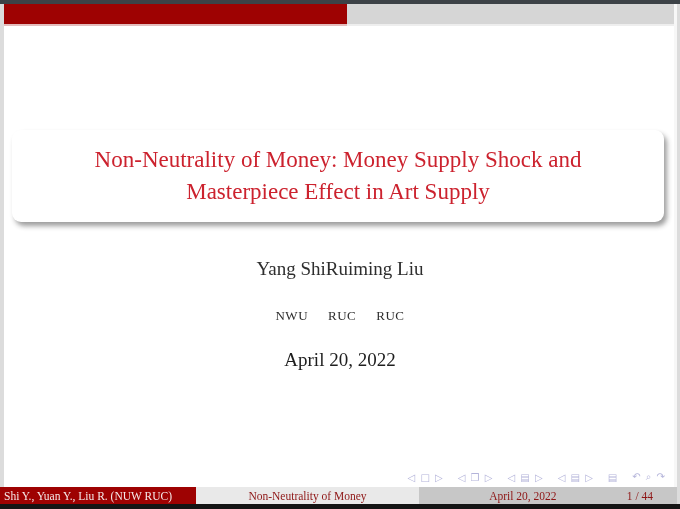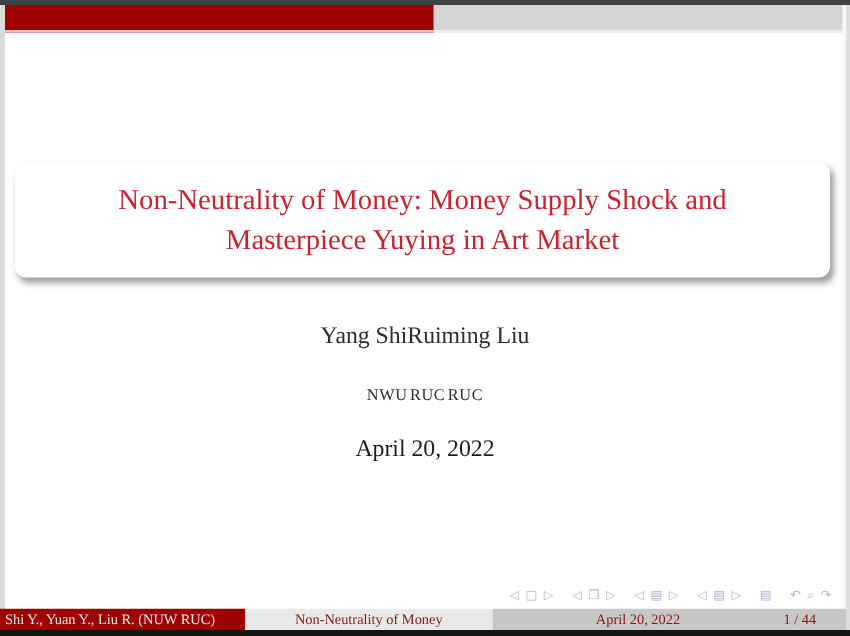--- a/index.html
+++ b/index.html
@@ -37,21 +37,21 @@
   }
 
   
   .authors{
     position:absolute;left:0;top:258px;width:680px;
     display:flex;justify-content:center;
     color:#2e2e2e;font-size:19px;
   }
   .institutes{
     position:absolute;left:0;top:308px;width:680px;
-    display:flex;justify-content:center;gap:2px;
+    display:flex;justify-content:center;gap:20px;
     color:#2e2e2e;font-size:13px;letter-spacing:0.5px;
   }
   .date-line{
     position:absolute;left:0;top:349px;width:680px;
     text-align:center;color:#1e1e1e;font-size:19px;
   }
 
   
   .navsyms{
     position:absolute;right:14px;top:471px;
@@ -64,21 +64,21 @@
   .footer{
     position:absolute;left:0;top:487px;width:677px;height:17px;
     display:flex;font-size:11.5px;
   }
   .f-author{
     width:196px;background:#9e0202;color:#f5eaea;
     display:flex;align-items:center;padding-left:4px;box-sizing:border-box;
     white-space:nowrap;
   }
   .f-title{
-    width:198px;background:#e9e9e9;color:#8e1515;
+    width:223px;background:#e9e9e9;color:#8e1515;
     display:flex;align-items:center;justify-content:center;white-space:nowrap;
   }
   .f-right{
     flex:1;background:#c7c7c7;color:#8e1515;
     display:flex;align-items:center;white-space:nowrap;
   }
   .f-date{flex:1;text-align:center;}
   .f-page{padding-right:24px;}
 </style>
 </head>
@@ -88,21 +88,21 @@
 <div class="win-left"></div>
 <div class="win-right-inner"></div>
 <div class="win-right"></div>
 <div class="win-bottom"></div>
 
 <div class="head-red"></div>
 <div class="head-gray"></div>
 
 <div class="title-box">
   <div class="title-line">Non-Neutrality of Money: Money Supply Shock and</div>
-  <div class="title-line">Masterpiece Yuying in Art Market</div>
+  <div class="title-line">Masterpiece Effect in Art Supply</div>
 </div>
 
 <div class="authors">
   <span>Yang Shi</span>
   <span>Ruiming Liu</span>
 </div>
 
 <div class="institutes">
   <span>NWU</span>
   <span>RUC</span>

